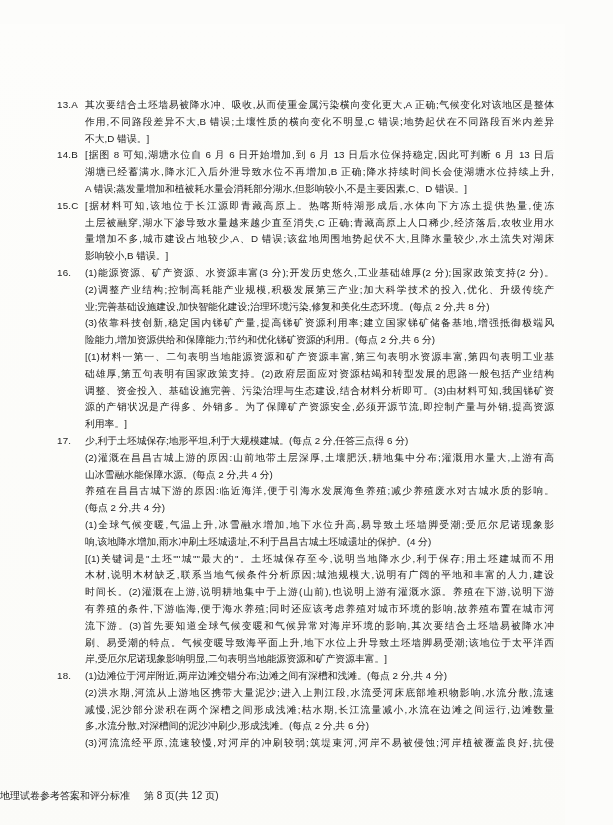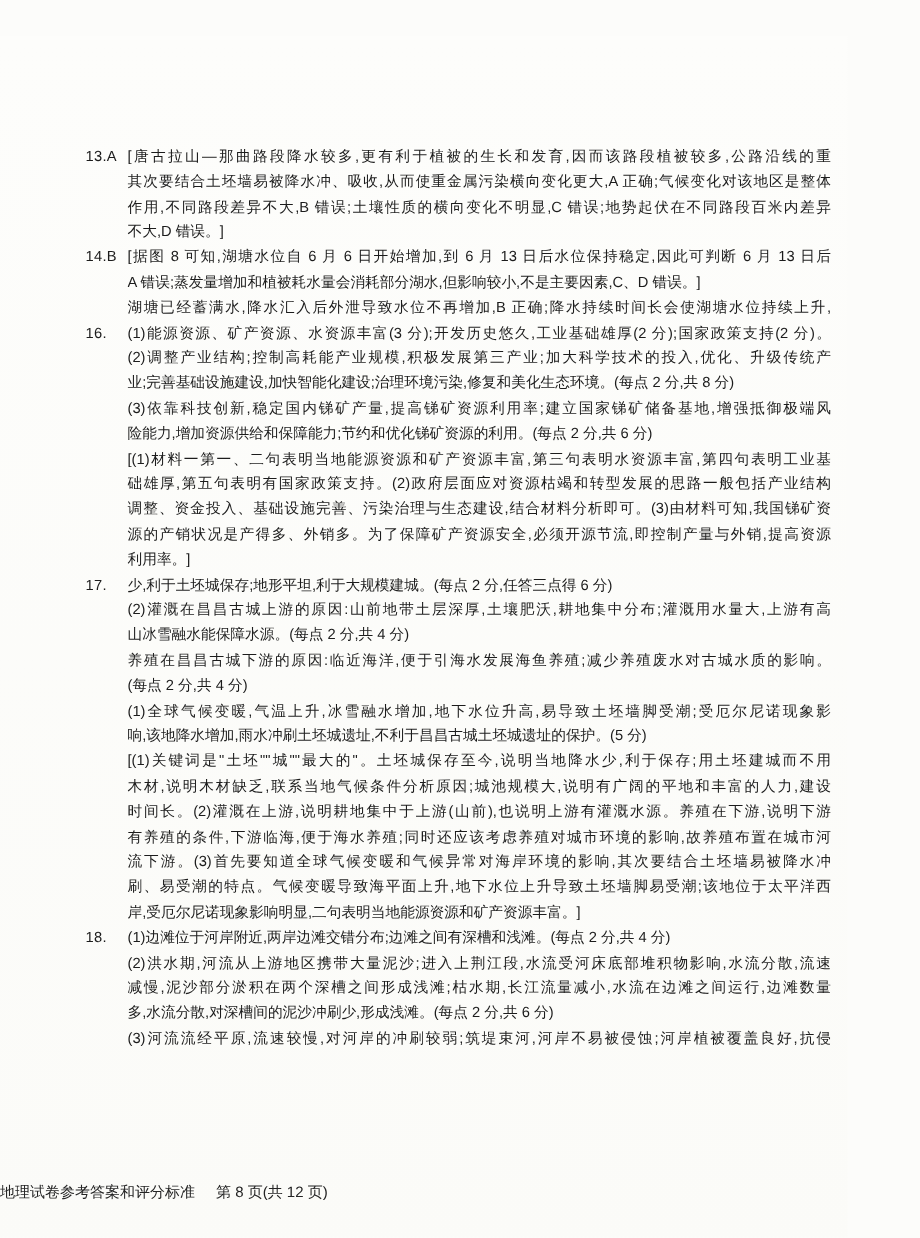--- a/index.html
+++ b/index.html
@@ -68,33 +68,39 @@
   }
 </style>
 </head>
 <body>
 
 <div class="page">
   <div class="content">
 
     <div class="qblock">
       <span class="qnum">13.A</span>
-      <div class="line">[唐古拉山—那曲路段降水较多,更有利于植被的生长和发育,因而该路段植被较多,公路沿线的重</div>
       <div class="line">其次要结合土坯墙易被降水冲、吸收,从而使重金属污染横向变化更大,A 正确;气候变化对该地区是整体</div>
       <div class="line">作用,不同路段差异不大,B 错误;土壤性质的横向变化不明显,C 错误;地势起伏在不同路段百米内差异</div>
       <div class="line short">不大,D 错误。]</div>
     </div>
 
     <div class="qblock">
       <span class="qnum">14.B</span>
       <div class="line">[据图 8 可知,湖塘水位自 6 月 6 日开始增加,到 6 月 13 日后水位保持稳定,因此可判断 6 月 13 日后</div>
+      <div class="line">湖塘已经蓄满水,降水汇入后外泄导致水位不再增加,B 正确;降水持续时间长会使湖塘水位持续上升,</div>
       <div class="line short">A 错误;蒸发量增加和植被耗水量会消耗部分湖水,但影响较小,不是主要因素,C、D 错误。]</div>
-      <div class="line">湖塘已经蓄满水,降水汇入后外泄导致水位不再增加,B 正确;降水持续时间长会使湖塘水位持续上升,</div>
     </div>
 
+    <div class="qblock">
+      <span class="qnum">15.C</span>
+      <div class="line">[据材料可知,该地位于长江源即青藏高原上。热喀斯特湖形成后,水体向下方冻土提供热量,使冻</div>
+      <div class="line">土层被融穿,湖水下渗导致水量越来越少直至消失,C 正确;青藏高原上人口稀少,经济落后,农牧业用水</div>
+      <div class="line">量增加不多,城市建设占地较少,A、D 错误;该盆地周围地势起伏不大,且降水量较少,水土流失对湖床</div>
+      <div class="line short">影响较小,B 错误。]</div>
+    </div>
 
     <div class="qblock">
       <span class="qnum">16.</span>
       <div class="line">(1)能源资源、矿产资源、水资源丰富(3 分);开发历史悠久,工业基础雄厚(2 分);国家政策支持(2 分)。</div>
       <div class="line">(2)调整产业结构;控制高耗能产业规模,积极发展第三产业;加大科学技术的投入,优化、升级传统产</div>
       <div class="line short">业;完善基础设施建设,加快智能化建设;治理环境污染,修复和美化生态环境。(每点 2 分,共 8 分)</div>
       <div class="line">(3)依靠科技创新,稳定国内锑矿产量,提高锑矿资源利用率;建立国家锑矿储备基地,增强抵御极端风</div>
       <div class="line short">险能力,增加资源供给和保障能力;节约和优化锑矿资源的利用。(每点 2 分,共 6 分)</div>
       <div class="line">[(1)材料一第一、二句表明当地能源资源和矿产资源丰富,第三句表明水资源丰富,第四句表明工业基</div>
       <div class="line">础雄厚,第五句表明有国家政策支持。(2)政府层面应对资源枯竭和转型发展的思路一般包括产业结构</div>
@@ -104,21 +110,21 @@
     </div>
 
     <div class="qblock">
       <span class="qnum">17.</span>
       <div class="line short">少,利于土坯城保存;地形平坦,利于大规模建城。(每点 2 分,任答三点得 6 分)</div>
       <div class="line">(2)灌溉在昌昌古城上游的原因:山前地带土层深厚,土壤肥沃,耕地集中分布;灌溉用水量大,上游有高</div>
       <div class="line short">山冰雪融水能保障水源。(每点 2 分,共 4 分)</div>
       <div class="line">养殖在昌昌古城下游的原因:临近海洋,便于引海水发展海鱼养殖;减少养殖废水对古城水质的影响。</div>
       <div class="line short">(每点 2 分,共 4 分)</div>
       <div class="line">(1)全球气候变暖,气温上升,冰雪融水增加,地下水位升高,易导致土坯墙脚受潮;受厄尔尼诺现象影</div>
-      <div class="line short">响,该地降水增加,雨水冲刷土坯城遗址,不利于昌昌古城土坯城遗址的保护。(5 分)</div>
+      <div class="line short">响,该地降水增加,雨水冲刷土坯城遗址,不利于昌昌古城土坯城遗址的保护。(4 分)</div>
       <div class="line">[(1)关键词是"土坯""城""最大的"。土坯城保存至今,说明当地降水少,利于保存;用土坯建城而不用</div>
       <div class="line">木材,说明木材缺乏,联系当地气候条件分析原因;城池规模大,说明有广阔的平地和丰富的人力,建设</div>
       <div class="line">时间长。(2)灌溉在上游,说明耕地集中于上游(山前),也说明上游有灌溉水源。养殖在下游,说明下游</div>
       <div class="line">有养殖的条件,下游临海,便于海水养殖;同时还应该考虑养殖对城市环境的影响,故养殖布置在城市河</div>
       <div class="line">流下游。(3)首先要知道全球气候变暖和气候异常对海岸环境的影响,其次要结合土坯墙易被降水冲</div>
       <div class="line">刷、易受潮的特点。气候变暖导致海平面上升,地下水位上升导致土坯墙脚易受潮;该地位于太平洋西</div>
       <div class="line short">岸,受厄尔尼诺现象影响明显,二句表明当地能源资源和矿产资源丰富。]</div>
     </div>
 
     <div class="qblock">

